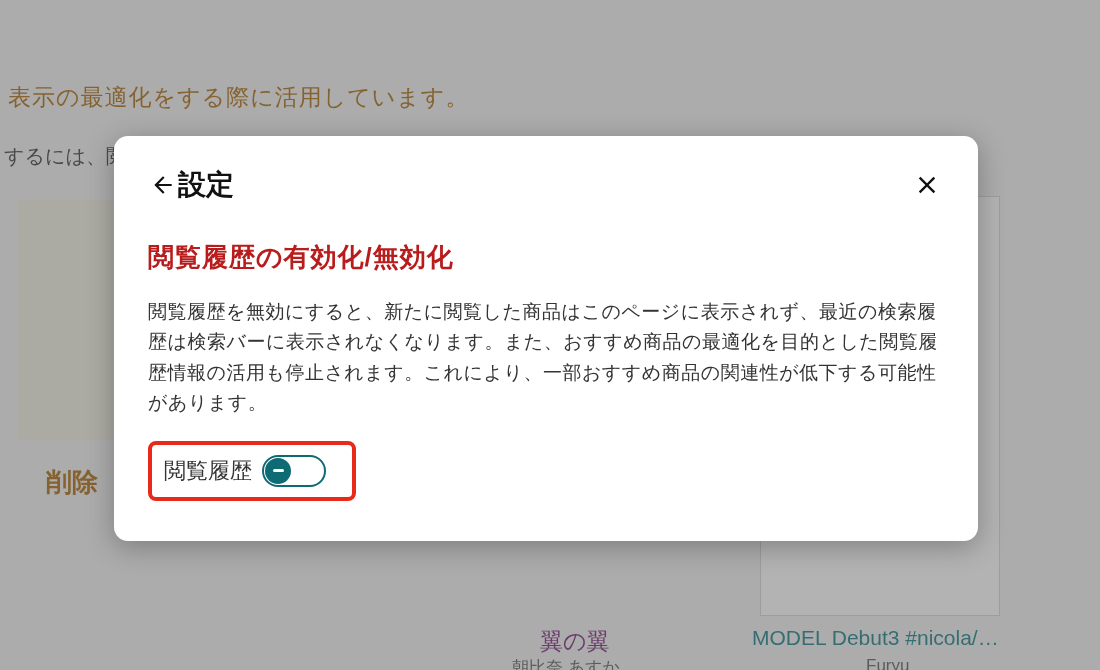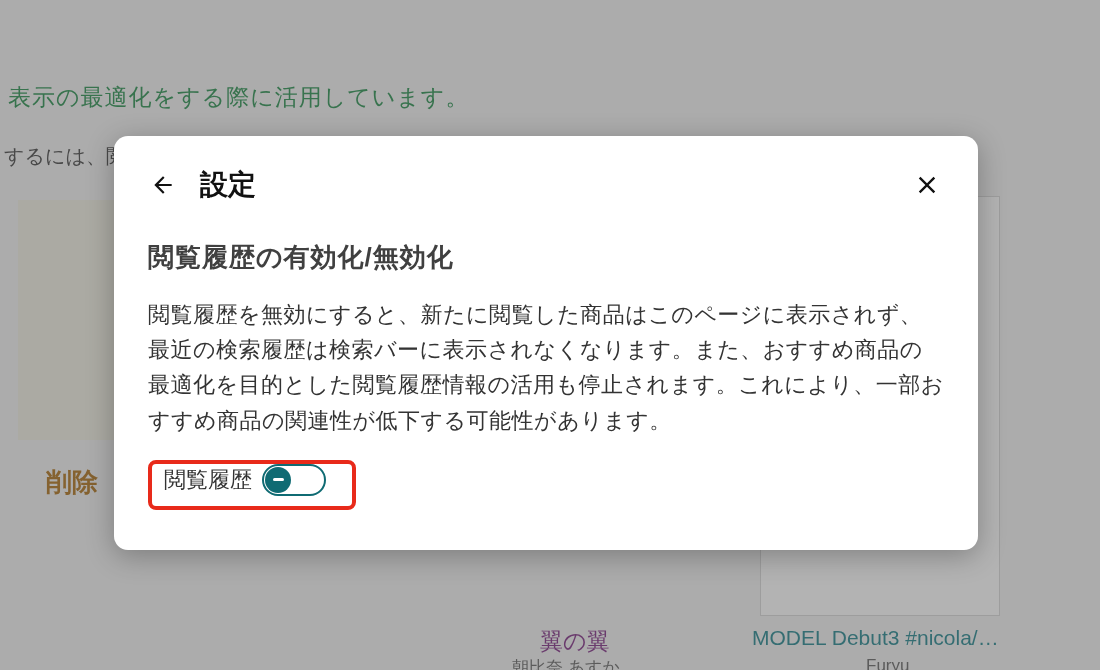--- a/index.html
+++ b/index.html
@@ -14,21 +14,21 @@
     .bg-overlay {
       position: absolute;
       inset: 0;
       background: rgba(100,100,100,0.45);
       z-index: 1;
     }
     .bg-text1 {
       position: absolute;
       left: 8px; top: 82px;
       font-size: 23px;
-      color: #15803d;
+      color: #a16207;
       letter-spacing: 1px;
       z-index: 0;
     }
     .bg-text2 {
       position: absolute;
       left: 4px; top: 143px;
       font-size: 20px;
       color: #333;
       z-index: 0;
     }
@@ -95,21 +95,20 @@
     }
     .modal-head {
       display: flex;
       align-items: center;
       justify-content: space-between;
       margin-bottom: 36px;
     }
     .head-left {
       display: flex;
       align-items: center;
-      gap: 22px;
     }
     .back-arrow {
       width: 30px; height: 30px;
       display: flex;
       align-items: center; justify-content: center;
       cursor: pointer;
     }
     .back-arrow svg { width: 26px; height: 26px; }
     .modal-title {
       font-size: 28px;
@@ -118,38 +117,38 @@
     }
     .close-btn {
       width: 34px; height: 34px;
       display: flex; align-items: center; justify-content: center;
       cursor: pointer;
     }
     .close-btn svg { width: 28px; height: 28px; }
     .section-title {
       font-size: 26px;
       font-weight: 700;
-      color: #404040;
+      color: #b91c1c;
       margin-bottom: 22px;
       letter-spacing: 1px;
     }
     .body-text {
-      font-size: 22px;
+      font-size: 19px;
       color: #333;
       line-height: 1.6;
       letter-spacing: 0.5px;
       margin-bottom: 22px;
     }
     .toggle-row {
       display: inline-flex;
       align-items: center;
       gap: 10px;
       border: 4px solid #e82a1a;
       border-radius: 8px;
-      padding: 0 26px 10px 12px;
+      padding: 10px 26px 10px 12px;
     }
     .toggle-label {
       font-size: 22px;
       color: #333;
     }
     .toggle {
       width: 64px; height: 32px;
       border-radius: 16px;
       background: #fff;
       border: 2px solid #0f6b73;

